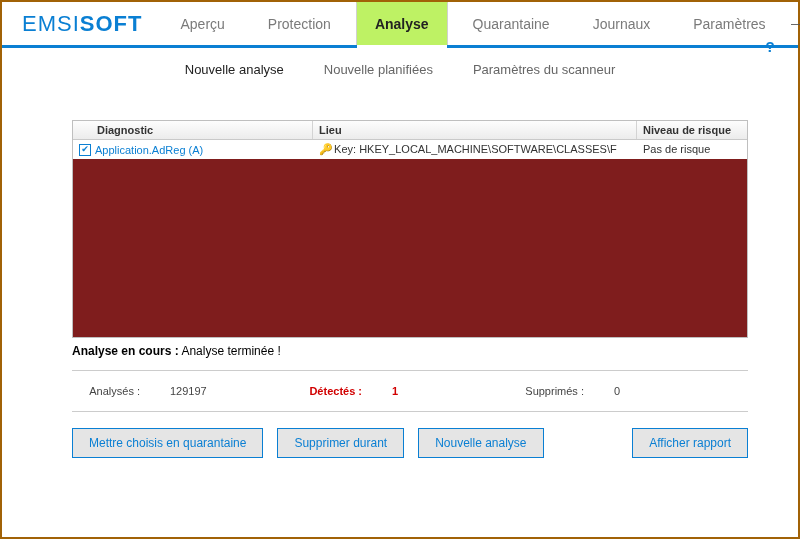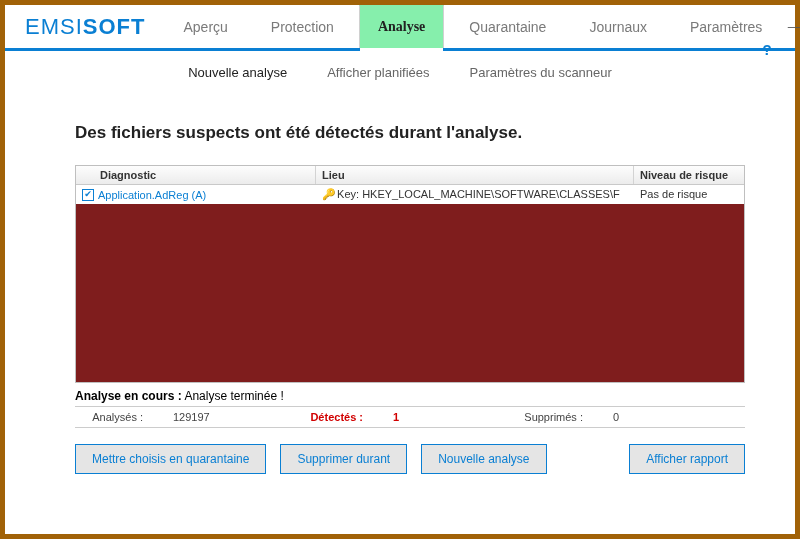--- a/index.html
+++ b/index.html
@@ -1,25 +1,25 @@
 <!DOCTYPE html>
 <html><head>
 <meta charset="utf-8">
 <style>
   * { box-sizing: border-box; margin: 0; padding: 0; font-family: "Segoe UI", Arial, sans-serif; }
   body { background: #f0f0f0; width: 800px; height: 539px; overflow: hidden; }
-  .window { width: 800px; height: 539px; background: #fff; border: 5px solid #a16207; position: relative; }
+  .window { width: 800px; height: 539px; background: #fff; border: 2px solid #a16207; position: relative; }
 
   
   .titlebar { height: 46px; display: flex; align-items: stretch; border-bottom: 3px solid #0a7fd3; }
   .brand { font-size: 22px; letter-spacing: 1px; font-weight: 300; color: #0a7fd3; padding: 0 20px; display: flex; align-items: center; }
   .brand b { font-weight: 700; }
   .maintabs { display: flex; flex: 1; gap: 7px; }
   .maintab { padding: 0 18px; display: flex; align-items: center; font-size: 14px; color: #7a7a7a; cursor: pointer; border-top: 1px solid transparent; }
-  .maintab.active { color: #222; font-weight: 600; border-left: 1px solid #d0d0d0; border-right: 1px solid #d0d0d0; background: #86efac; position: relative; font-family: Liberation Serif, serif; }
+  .maintab.active { color: #222; font-weight: 600; border-left: 1px solid #d0d0d0; border-right: 1px solid #d0d0d0; background: #bef264; position: relative; }
   .maintab.active::after { content:""; position:absolute; left:0; right:0; bottom:-3px; height:3px; background:#fff; }
   .winbtns { display: flex; align-items: center; padding-right: 6px; }
   .winbtn { width: 28px; height: 24px; display: flex; align-items: center; justify-content: center; color: #555; font-size: 13px; cursor: pointer; }
   .helpbtn { color: #0a7fd3; font-weight: 700; font-size: 15px; margin-top: 12px; margin-right: 4px; }
 
   
   .subtabbar { height: 42px; display: flex; align-items: center; justify-content: center; gap: 40px; position: relative; }
   .subtab { font-size: 13px; color: #666; cursor: pointer; }
   .subtab.active { color: #222; position: relative; }
 
@@ -35,21 +35,21 @@
   .c2 { flex: 1; }
   .c3 { width: 110px; }
   .grow { display: flex; background: #fff; font-size: 11px; color: #333; border-bottom: 0px solid #eee; }
   .grow .gcol { border-right: none; padding: 3px 6px; }
   .chk { width:12px; height:12px; border:1px solid #0a7fd3; display:inline-flex; align-items:center; justify-content:center; font-size:9px; color:#0a7fd3; line-height:1; }
   .diaglink { color: #0a7fd3; cursor: pointer; }
   .keyicon { display:inline-block; width:12px; text-align:center; color:#444; }
 
   .statusrow { margin-top: 6px; font-size: 12px; }
   .statusrow b { font-weight: 700; }
-  .statsbar { border-top: 1px solid #ccc; border-bottom: 1px solid #ccc; margin-top: 3px; padding: 4px 0; display: flex; font-size: 11px; color: #444; }
+  .statsbar { border-top: 1px solid #ccc; border-bottom: 1px solid #ccc; margin-top: 12px; padding: 14px 0; display: flex; font-size: 11px; color: #444; }
   .statsbar .lbl { min-width: 68px; text-align: right; }
   .statsbar .val { min-width: 60px; }
   .statsbar .seg { flex:1; display:flex; }
   .red { color: #d10000; font-weight: 600; }
 
   .btnrow { display: flex; gap: 14px; margin-top: 16px; }
   .btn { border: 1px solid #0a7fd3; color: #0a7fd3; background: #e5e5e5; font-size: 12px; padding: 7px 16px; cursor: pointer; }
   .btnrow .spacer { flex:1; }
 </style>
 </head>
@@ -75,26 +75,25 @@
         <div class="winbtn">—</div>
         <div class="winbtn">□</div>
 
       </div>
     </div>
     <div class="winbtn helpbtn" style="position:absolute; right:10px; top:20px;">?</div>
   </div>
 
   <div class="subtabbar">
     <div class="subtab active">Nouvelle analyse</div>
-    <div class="subtab">Afficher planifiées</div>
+    <div class="subtab">Nouvelle planifiées</div>
     <div class="subtab">Paramètres du scanneur</div>
   </div>
 
   <div class="content">
-    <div class="heading">Des fichiers suspects ont été détectés durant l'analyse.</div>
 
     <div class="grid">
       <div class="ghead">
         <div class="gcol c1">
           <span style="width:14px"></span>
           <span>Diagnostic</span>
         </div>
         <div class="gcol c2">Lieu</div>
         <div class="gcol c3">Niveau de risque</div>
       </div>

